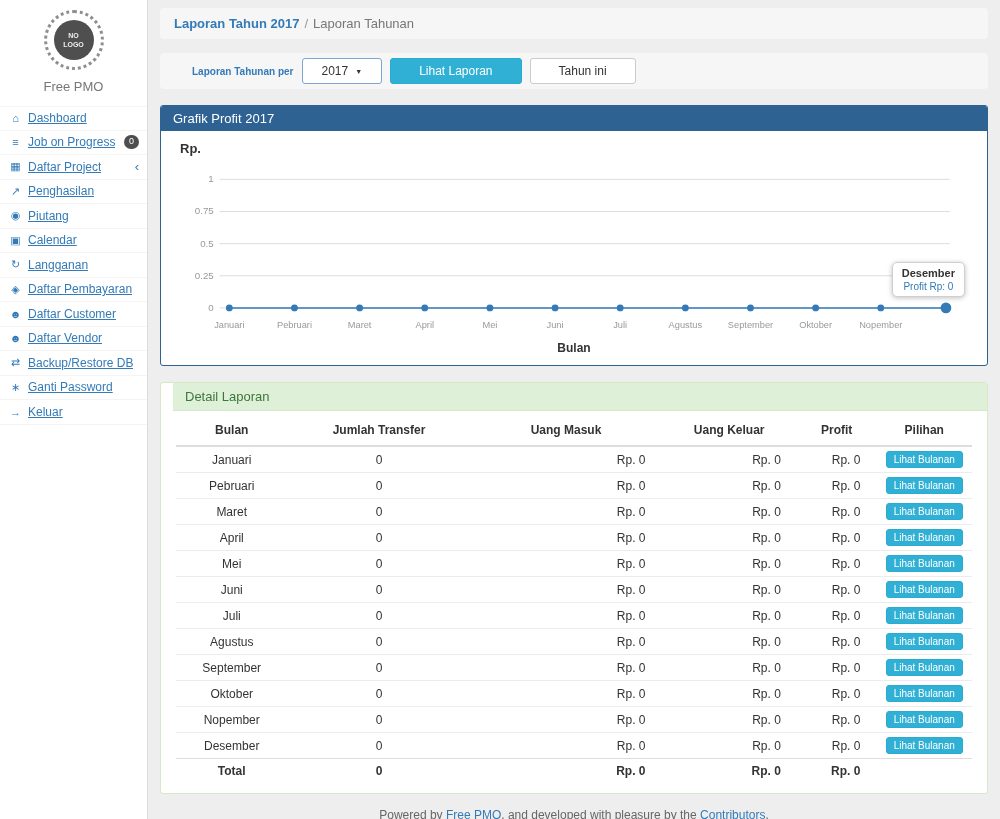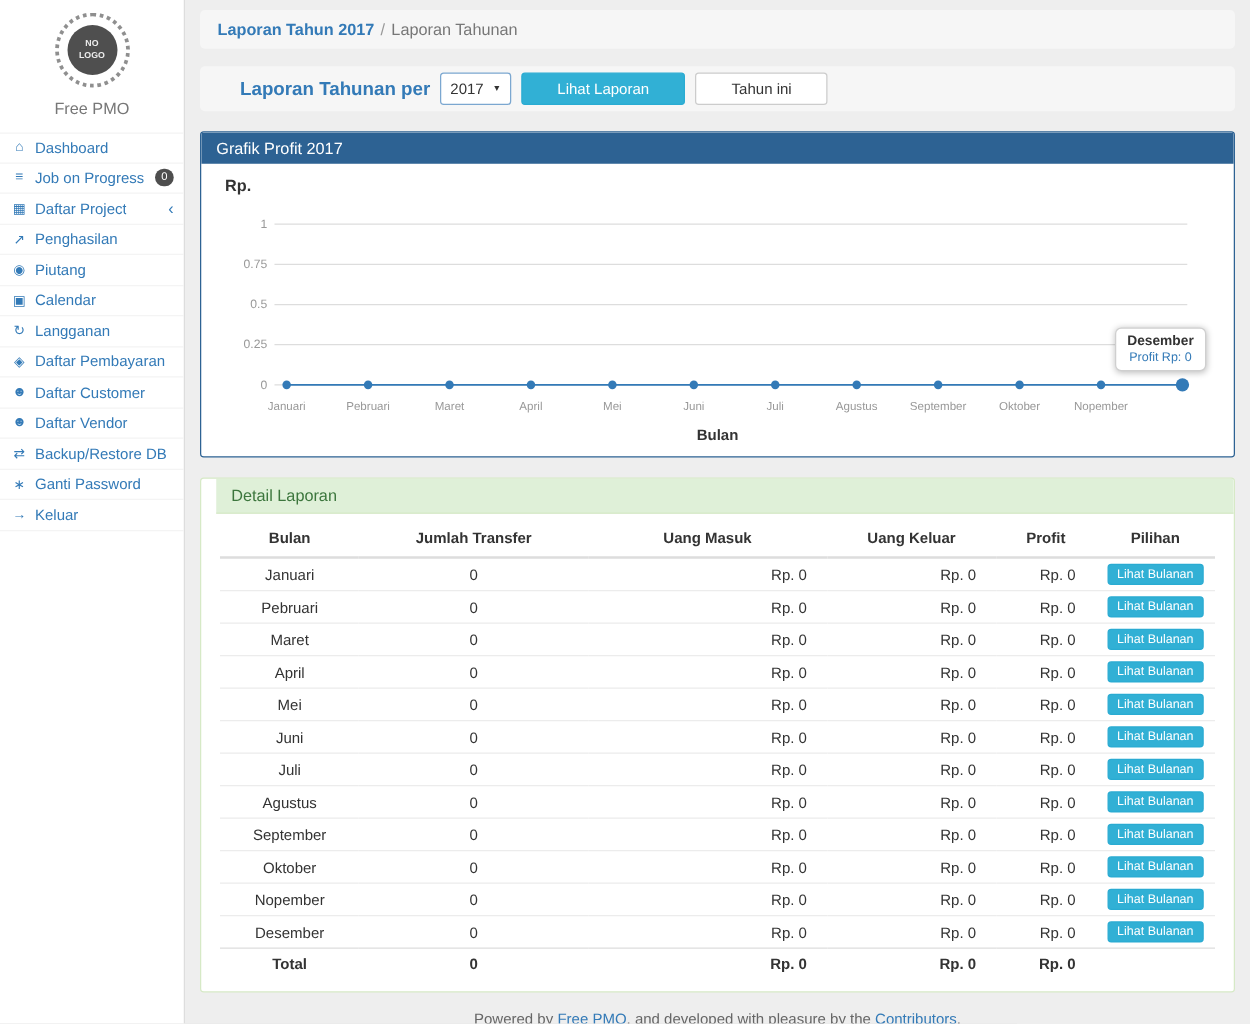--- a/index.html
+++ b/index.html
@@ -10,33 +10,33 @@
   
   .sidebar { width:148px; background:#fff; border-right:1px solid #ddd; flex-shrink:0; }
   .logo-area { padding:10px 0 6px; text-align:center; }
   .logo-seal { width:60px; height:60px; margin:0 auto; border-radius:50%; border:3px dotted #8f8f8f; display:flex; align-items:center; justify-content:center; background:#fff; }
   .logo-inner { width:40px; height:40px; border-radius:50%; background:#4f4f4f; color:#eee; font-size:7px; font-weight:bold; display:flex; align-items:center; justify-content:center; text-align:center; line-height:1.3; padding:4px; }
   .brand { margin-top:9px; color:#777; font-size:13px; }
   .menu { margin-top:6px; }
   .menu-item { display:flex; align-items:center; padding:4px 8px; border-bottom:1px solid #f4f4f4; color:#337ab7; font-size:12px; height:24.5px; cursor:pointer; }
   .menu-item:first-child { border-top:1px solid #f4f4f4; }
   .mi-icon { width:15px; margin-right:5px; font-size:11px; text-align:center; flex-shrink:0; }
-  .mi-label { white-space:nowrap; overflow:hidden; }
+  .mi-label { white-space:nowrap; overflow:hidden;text-decoration:underline; }
   .mi-badge { margin-left:auto; background:#4e4e4e; color:#fff; border-radius:8px; font-size:9px; padding:1px 5px; line-height:1.3; }
   .mi-chevron { margin-left:auto; font-size:13px; line-height:1; }
 
   
   .content { flex:1; padding:8px 12px; background:#eee; overflow:hidden; }
   .breadcrumb { background:#f6f6f6; border-radius:4px; padding:8px 14px; font-size:13px; color:#777; }
   .breadcrumb a { color:#337ab7; text-decoration:none;font-weight:bold; }
   .bc-sep { margin:0 5px; color:#999; }
 
   .filter-bar { margin-top:14px; background:#f6f6f6; border-radius:4px; padding:5px 14px; display:flex; align-items:center; gap:8px; height:36px; }
-  .filter-label { color:#337ab7; font-weight:bold; font-size:15px;padding-left:18px; }
-  .year-select { background:#fff; border:1px solid #7ba7d0; border-radius:3px; padding:3px 7px; font-size:12px; color:#333; display:flex; align-items:center; gap:7px; cursor:pointer; height:26px; }
+  .filter-label { color:#337ab7; font-weight:bold; font-size:10px;padding-left:18px; }
+  .year-select { background:#fff; border:1px solid #7ba7d0; border-radius:3px; padding:3px 19px; font-size:12px; color:#333; display:flex; align-items:center; gap:7px; cursor:pointer; height:26px; }
   .ys-caret { font-size:7px; color:#333; }
   .btn { border-radius:3px; font-size:12px; padding:4px 28px; cursor:pointer; border:1px solid transparent; height:26px; display:inline-flex; align-items:center; font-family:inherit; }
   .btn-info { background:#31b0d5; border-color:#2aabd2; color:#fff; }
   .btn-default { background:#fff; border-color:#ccc; color:#333; }
 
   .panel { margin-top:16px; border-radius:3px; overflow:hidden; }
   .chart-panel { border:1px solid #2d6293; background:#fff; }
   .chart-header { background:#2d6293; color:#fff; font-size:13px; padding:5px 12px; }
   .chart-body { position:relative; padding:10px 15px 4px; }
   .y-unit { font-weight:bold; font-size:13px; color:#333; margin-left:4px; }

